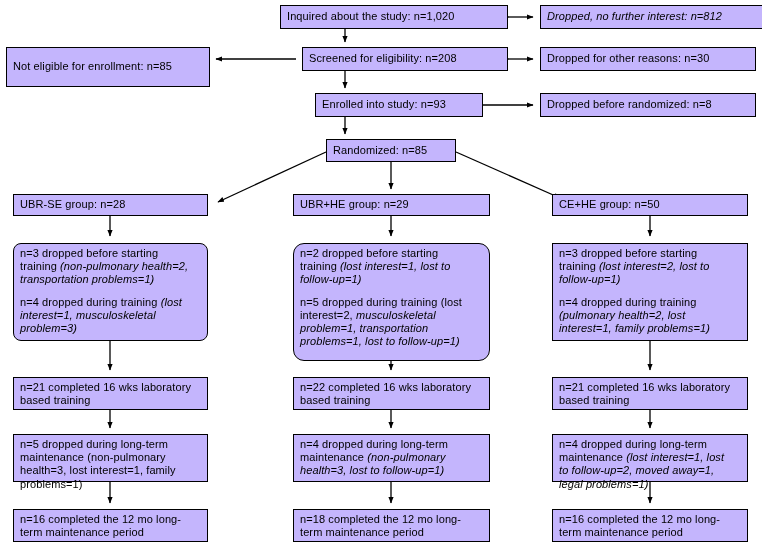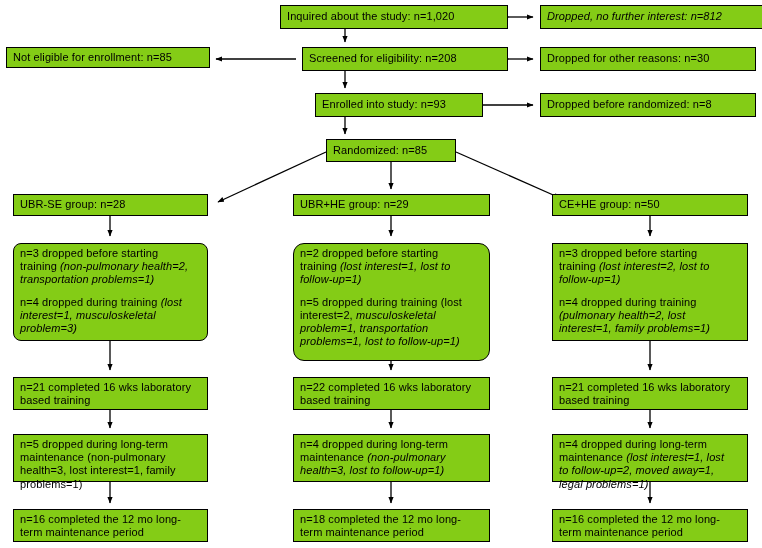--- a/index.html
+++ b/index.html
@@ -23,21 +23,21 @@
     left: 0;
     top: 0;
     width: 762px;
     height: 548px;
     pointer-events: none;
   }
   .node {
     position: absolute;
     box-sizing: border-box;
     border: 1px solid #000000;
-    background: #84cc16;
+    background: #c4b5fd;
     color: #000000;
     font-size: 11px;
     line-height: 13.2px;
     padding: 3px 14px 3px 6px;
     letter-spacing: 0.1px;
     z-index: 2;
   }
   .node.single {
     display: flex;
     align-items: center;
@@ -107,21 +107,21 @@
   </div>
 
   <div class="node single" style="left:540px; top:5px; width:239px; height:24px;font-style:italic;">
     <span>Dropped, no further interest: n=812</span>
   </div>
 
   <div class="node single" style="left:302px; top:47px; width:206px; height:24px;">
     <span>Screened for eligibility: n=208</span>
   </div>
 
-  <div class="node single" style="left:6px; top:47px; width:204px; height:21px;">
+  <div class="node single" style="left:6px; top:47px; width:204px; height:40px;">
     <span>Not eligible for enrollment:  n=85</span>
   </div>
 
   <div class="node single" style="left:540px; top:47px; width:216px; height:24px;">
     <span>Dropped for other reasons: n=30</span>
   </div>
 
   <div class="node single" style="left:315px; top:93px; width:168px; height:24px;">
     <span>Enrolled into study: n=93</span>
   </div>

